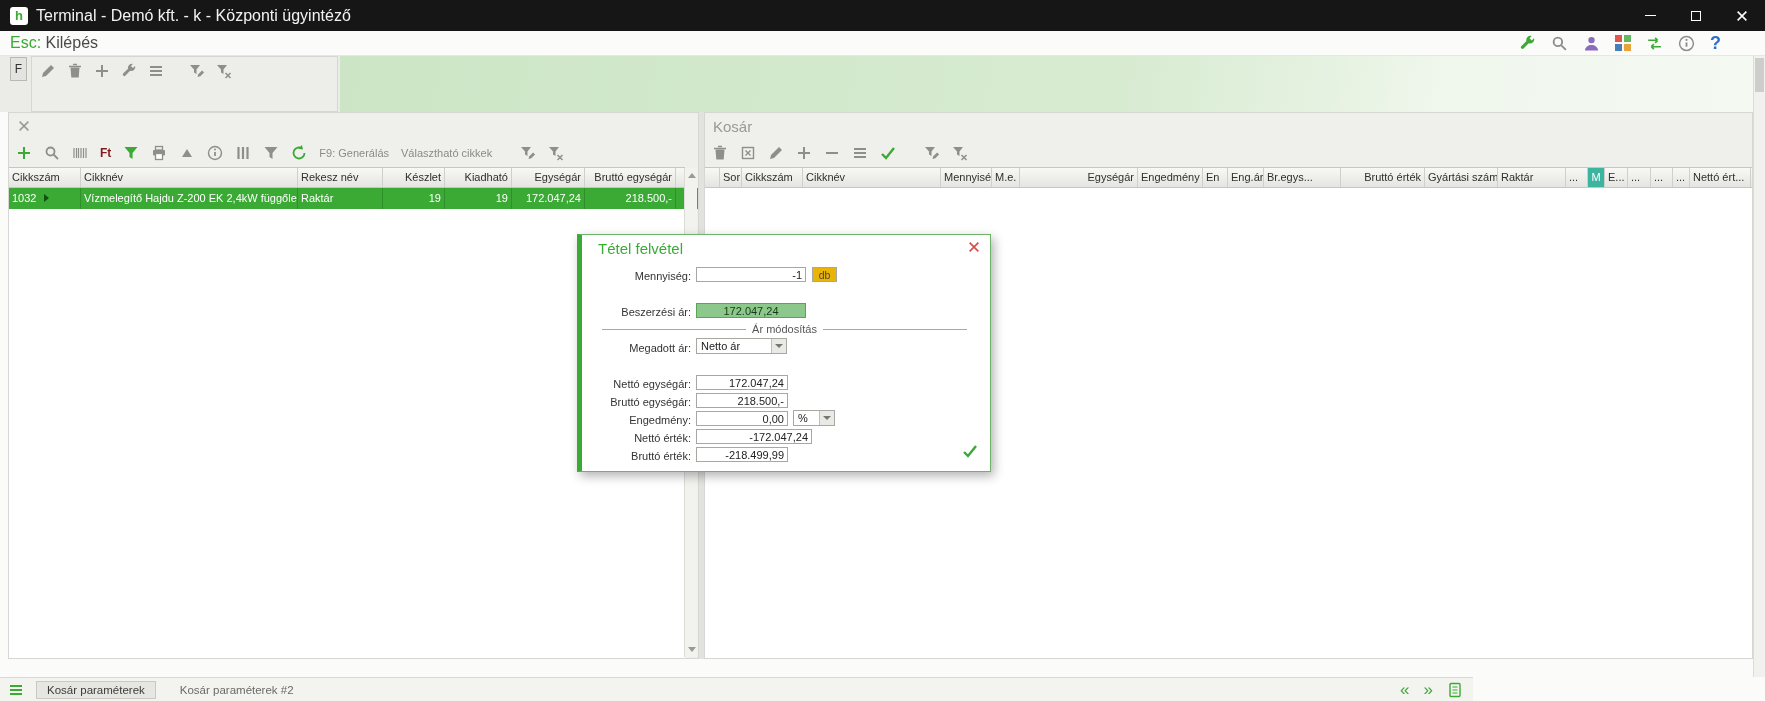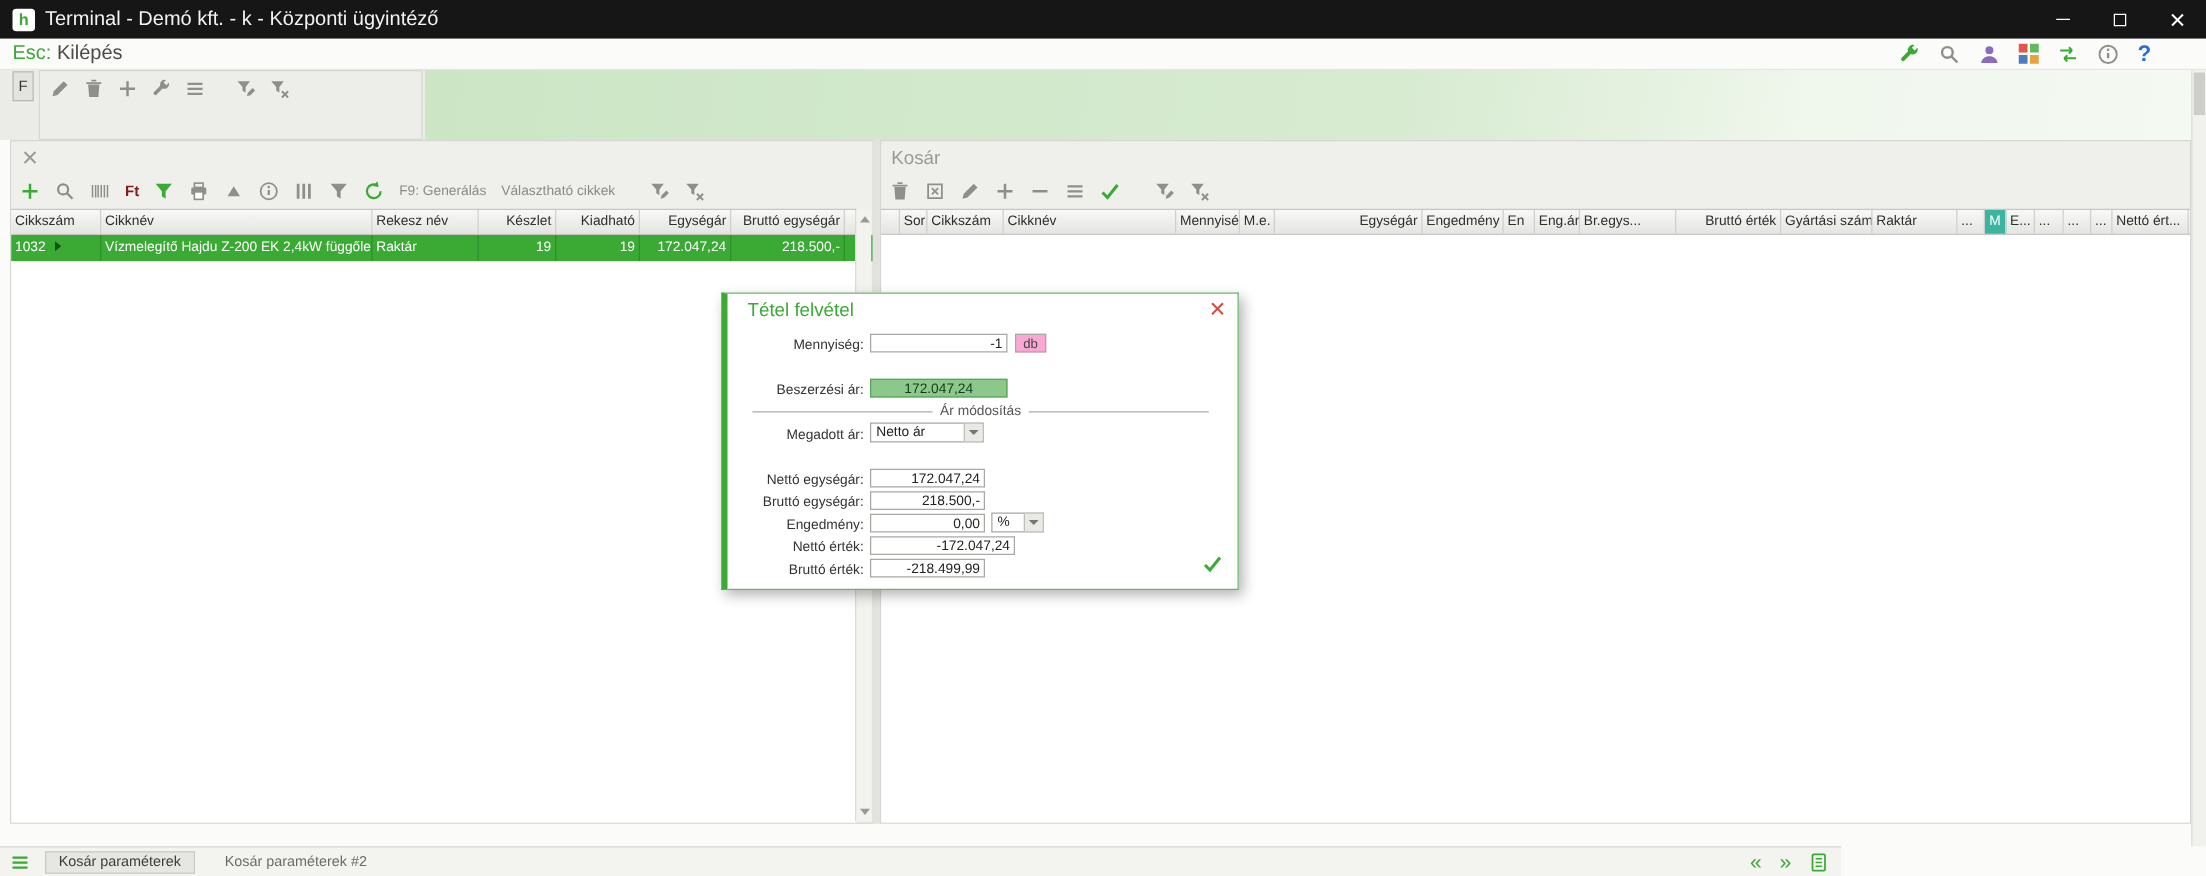--- a/index.html
+++ b/index.html
@@ -79,21 +79,21 @@
   .win-vscroll .thumb { position:absolute; top:2px; left:1px; width:9px; height:34px; background:#cdcdc9; }
 
   
   .modal { position:absolute; left:577px; top:234px; width:414px; height:238px; background:#fff; border:1px solid #6db468; border-left:5px solid #3aaa35; box-shadow:3px 4px 10px rgba(0,0,0,0.3); }
   .modal-title { position:absolute; left:16px; top:5px; font-size:15px; color:#3aaa35; }
   .modal-close { position:absolute; right:9px; top:5px; color:#d34b42; }
   .frow { position:absolute; left:6px; right:27px; height:16px; display:flex; align-items:flex-end; }
   .flabel { width:103px; text-align:right; margin-right:5px; font-size:11px; color:#333; flex:0 0 auto; }
   .finp { height:15px; border:1px solid #a8a8a3; background:#fff; font-family:inherit; font-size:11px; color:#222; padding:0 3px; outline:none; }
   .finp.num { text-align:right; }
-  .unit-box { width:25px; height:15px; margin-left:6px; border:1px solid #a8a8a3; background:#f9a8d4; font-size:10.5px; color:#444; display:flex; align-items:center; justify-content:center; }
+  .unit-box { width:25px; height:15px; margin-left:6px; border:1px solid #a8a8a3; background:#eab308; font-size:10.5px; color:#444; display:flex; align-items:center; justify-content:center; }
   .dd { position:relative; height:16px; border:1px solid #a8a8a3; background:#fff; display:flex; align-items:center; }
   .dd-text { flex:1; font-size:11px; color:#222; padding:0 4px; white-space:nowrap; overflow:hidden; }
   .dd-btn { width:15px; height:100%; background:#e9e9e5; border-left:1px solid #bfbfba; display:flex; align-items:center; justify-content:center; }
   .dd-arr { width:0; height:0; border-left:4px solid transparent; border-right:4px solid transparent; border-top:4px solid #777772; }
   .price-green { width:110px; height:15px; background:#8cc88c; border:1px solid #57a657; font-size:11px; color:#163a16; display:flex; align-items:center; justify-content:center; }
   .sep { position:absolute; left:20px; right:23px; height:16px; display:flex; align-items:center; }
   .sep-line { flex:1; height:1px; background:#a9a9a4; }
   .sep-text { font-size:11px; color:#555; margin:0 6px; }
   .modal-ok { position:absolute; right:12px; top:208px; color:#3aaa35; }
 

